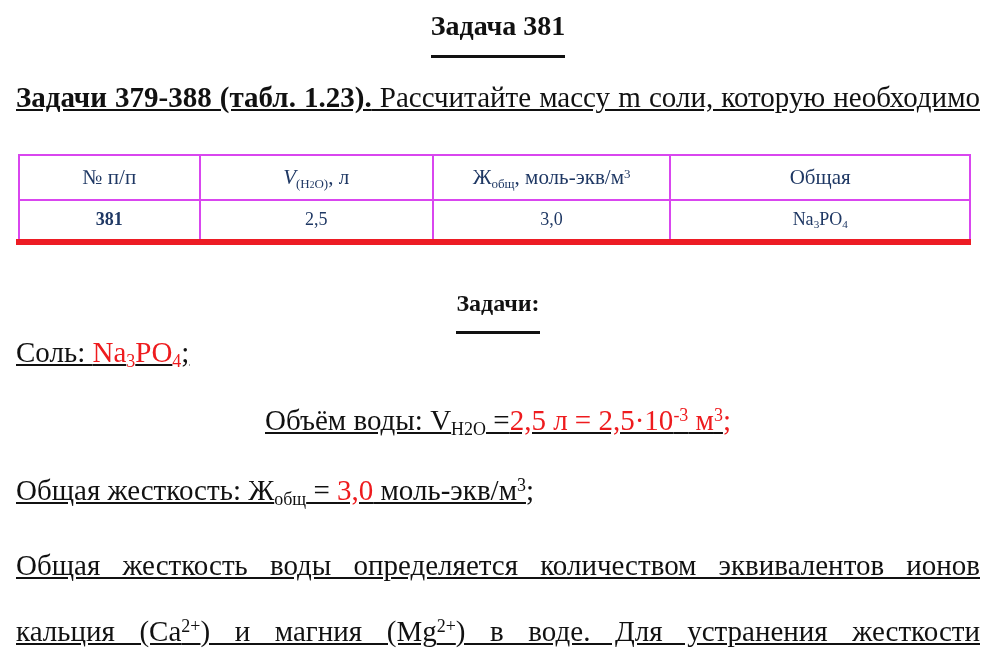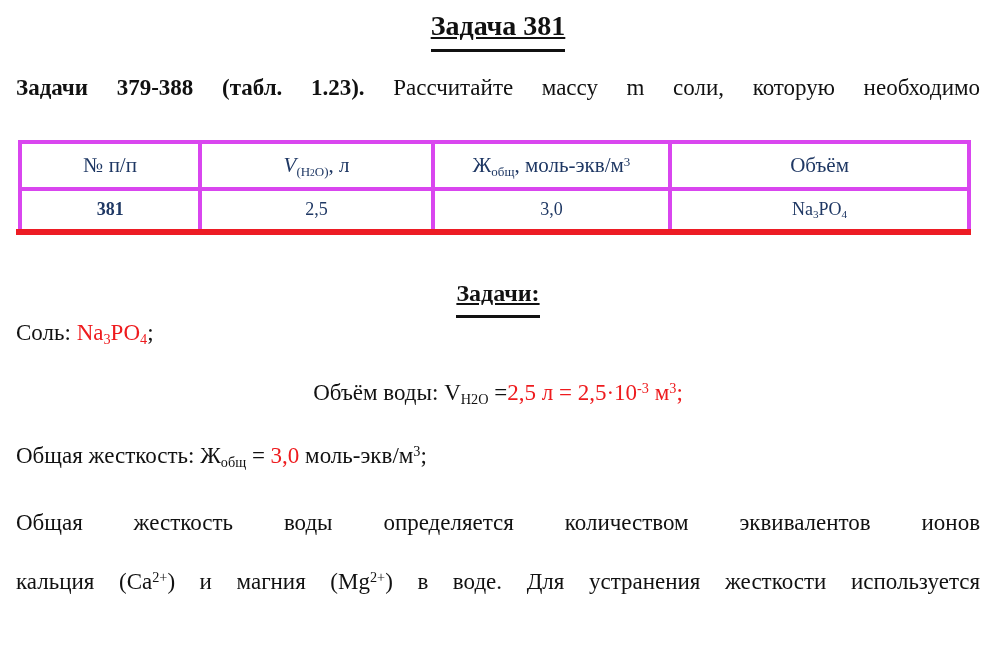--- a/index.html
+++ b/index.html
@@ -2,37 +2,37 @@
 <html><head>
 <meta charset="utf-8">
 <style>
   html,body{margin:0;padding:0;}
   body{
     width:1000px;height:655px;overflow:hidden;background:#ffffff;
     font-family:"Liberation Serif", serif;color:#111111;
   }
   .page{padding:0 20px 0 16px;}
   .title-row{margin-top:10px;text-align:center;font-size:28px;font-weight:bold;}
-  .u{display:inline-block;border-bottom:3px solid #111111;padding-bottom:9px;line-height:1.05;text-decoration:underline;}
-  .line{font-size:23px;line-height:1.28;}
+  .u{display:inline-block;border-bottom:3px solid #111111;padding-bottom:15px;line-height:1.05;}
+  .line{font-size:29px;line-height:1.28;text-decoration:underline;}
   .fill{text-align:justify;text-align-last:justify;}
   .b{font-weight:bold;}
   .i{font-style:italic;}
   .red{color:#ee1b1e;}
   sub,sup{line-height:0;}
   sub{font-size:0.62em;vertical-align:-0.28em;}
   sup{font-size:0.62em;vertical-align:0.5em;}
   sub.subsub{font-size:0.45em;vertical-align:-0.45em;}
   .intro1{margin-top:21px;}
   .intro2{margin-top:17px;}
   table.ptable{
     width:953px;margin:37px 0 0 2px;border-collapse:collapse;
     color:#1f3864;table-layout:fixed;
   }
-  .ptable th,.ptable td{border:4px solid #d946ef;text-align:center;padding:0;}
+  .ptable th,.ptable td{border:2px solid #d946ef;text-align:center;padding:0;}
   .ptable th{font-weight:normal;font-size:21px;height:43px;}
   .ptable td{font-size:18px;height:38px;border-bottom:none;}
   .ptable col.c1{width:19%;} .ptable col.c2{width:24.5%;}
   .ptable col.c3{width:25%;} .ptable col.c4{width:31.5%;}
   .red-rule{width:955px;height:6px;background:#ed1c24;}
   .sol-head{margin-top:45px;text-align:center;font-size:24px;font-weight:bold;}
   .salt{}
   .volume{margin-top:31px;text-align:center;}
   .hardness{margin-top:33px;}
   .explain1{margin-top:38px;}
@@ -54,21 +54,21 @@
       <col class="c1">
         <col class="c2">
         <col class="c3">
         <col class="c4">
     </colgroup>
     <thead>
       <tr>
         <th><span>№ п/п</span></th>
         <th><span class="i">V</span><sub>(H</sub><sub class="subsub">2</sub><sub>O)</sub><span>, л</span></th>
         <th><span>Ж</span><sub>общ</sub><span>, моль-экв/м</span><sup>3</sup></th>
-        <th><span>Объём</span></th>
+        <th><span>Общая</span></th>
       </tr>
     </thead>
     <tbody>
       <tr>
         <td><span class="b">381</span></td>
         <td><span>2,5</span></td>
         <td><span>3,0</span></td>
         <td><span>Na</span><sub>3</sub><span>PO</span><sub>4</sub></td>
       </tr>
     </tbody>

